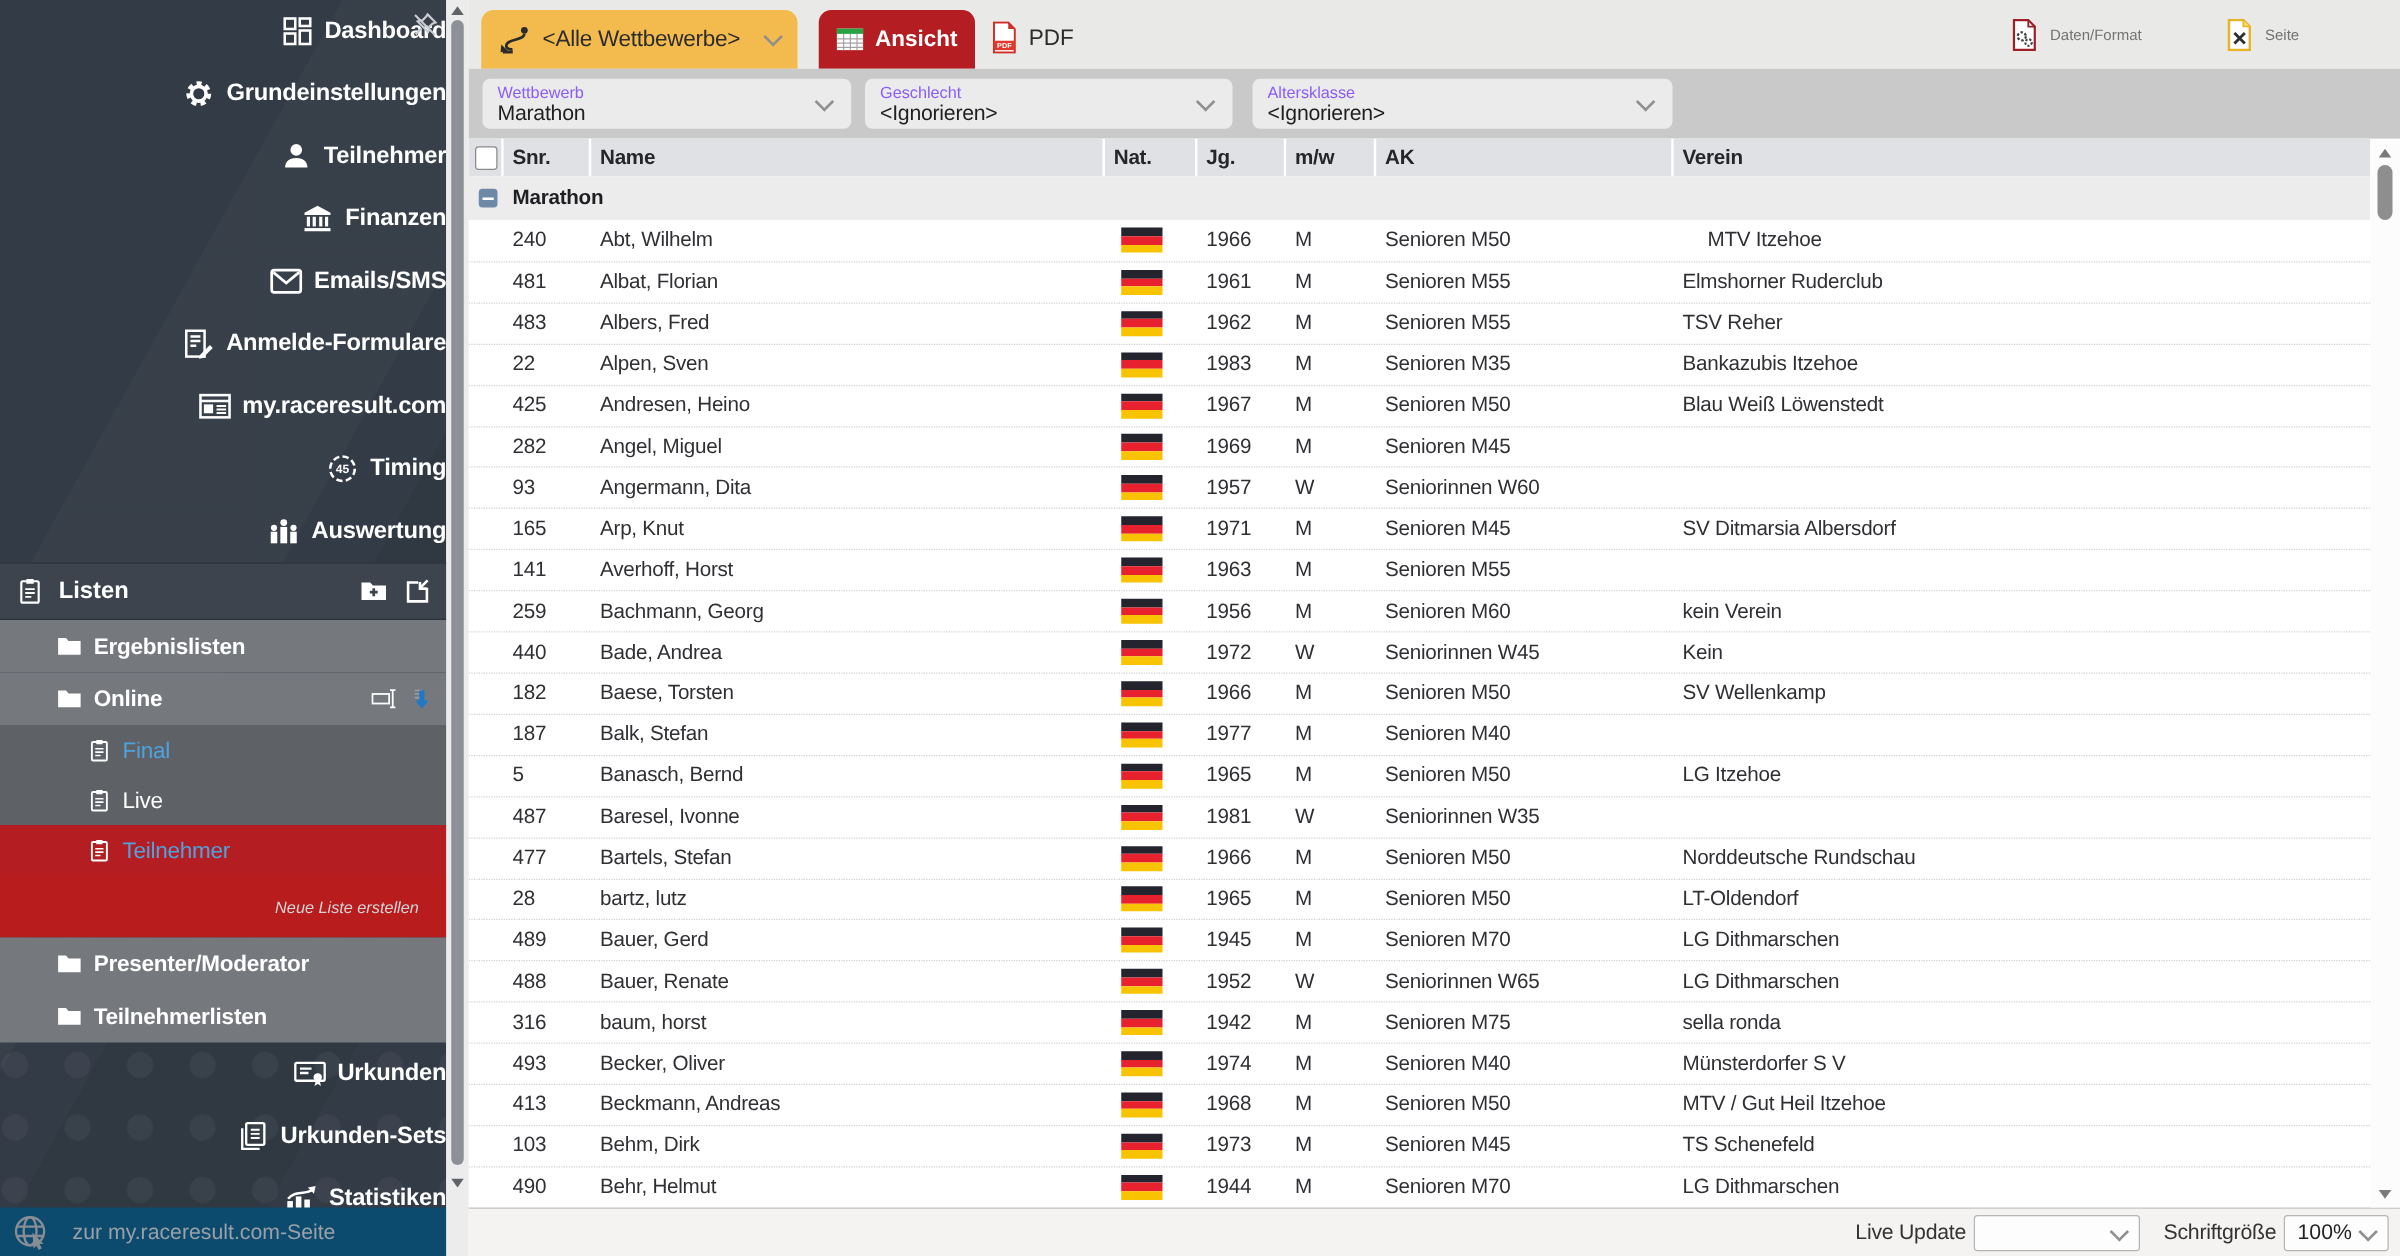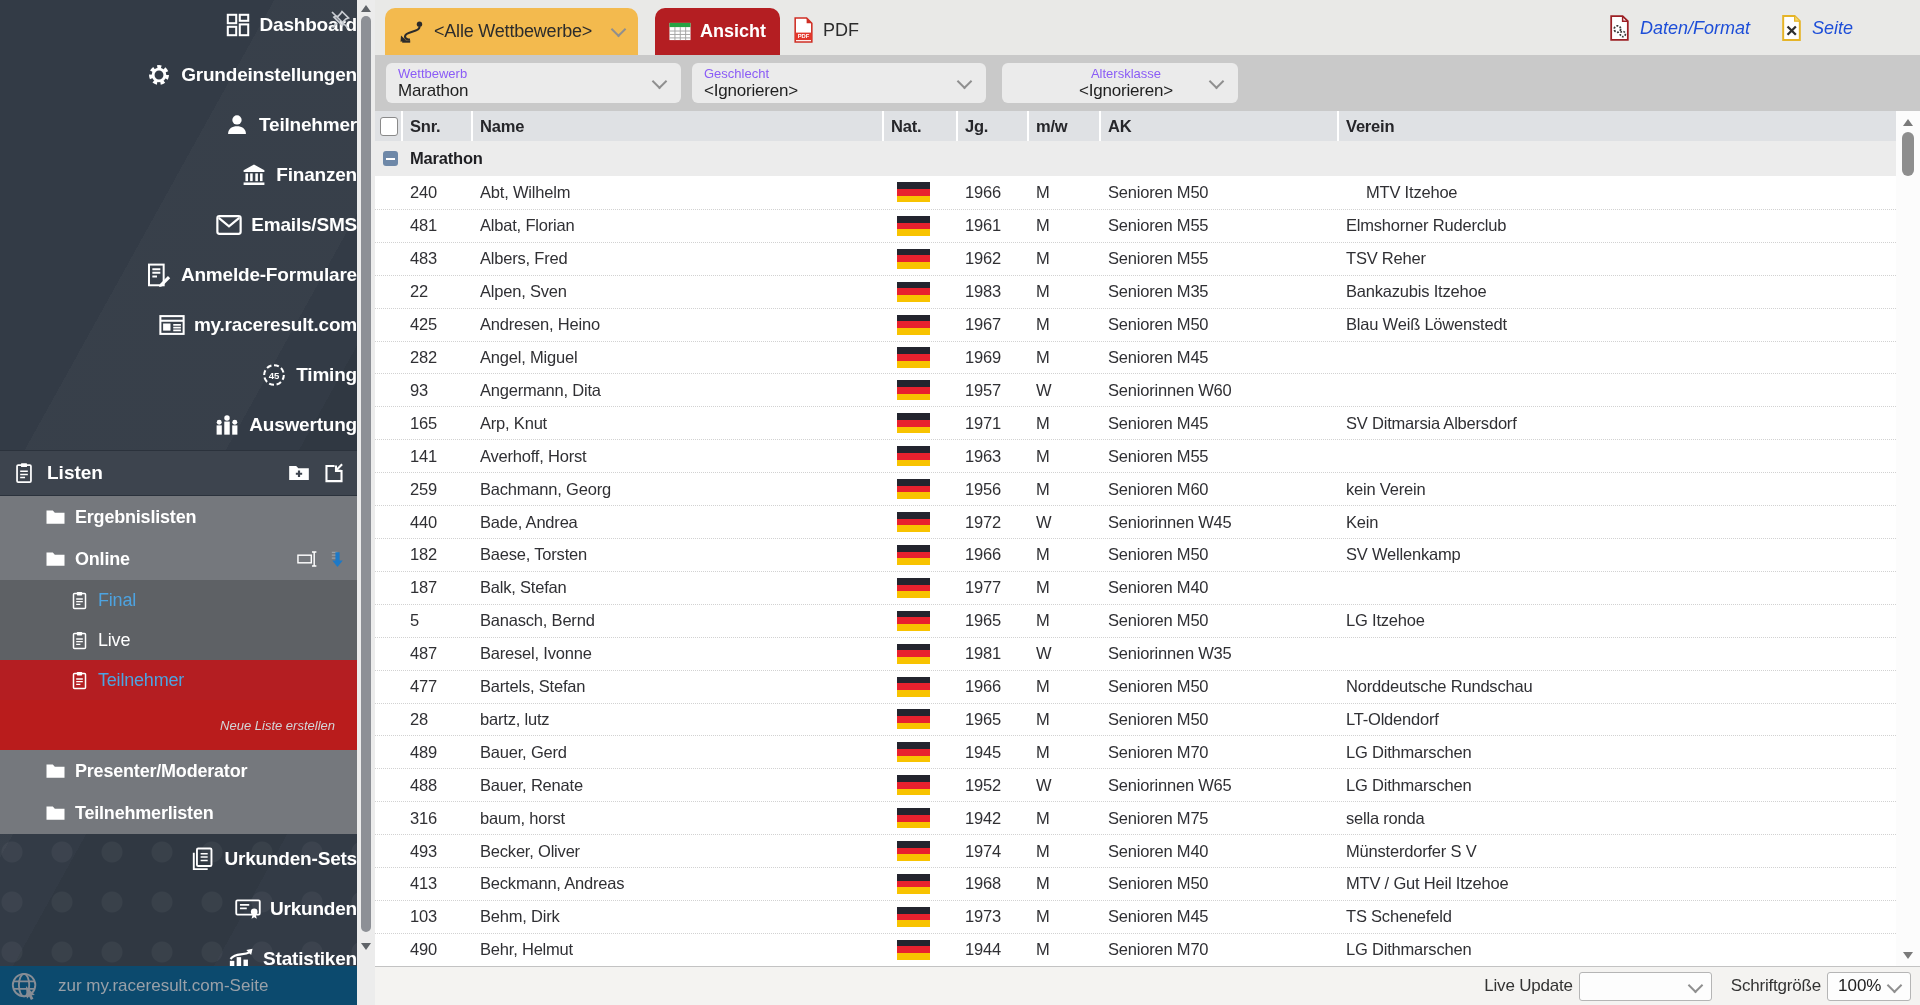--- a/index.html
+++ b/index.html
@@ -55,21 +55,21 @@
   #tab-view{left:280px;width:125px;background:#b41e22;padding:0 14px;}
   #tab-view .icon{width:23px;height:19px;margin-right:9px;}
   #tab-view .lbl{font-size:18px;font-weight:bold;color:#fff;}
   #tab-pdf{position:absolute;left:418px;top:12px;height:36px;display:flex;align-items:center;cursor:pointer;}
   #tab-pdf .icon{width:21px;height:26px;margin-right:9px;}
   #tab-pdf .lbl{font-size:18px;color:#2c2c2c;}
   .topbtn{position:absolute;top:12px;height:32px;display:flex;align-items:center;cursor:pointer;}
   #btn-daten{left:1234px;}
   #btn-seite{left:1406px;}
   .topbtn .icon{width:21px;height:26px;margin-right:10px;}
-  .topbtn .lbl{font-size:18px;color:#1d4ed8;font-style:italic;}
+  .topbtn .lbl{font-size:12px;color:#737373;}
   .chev{width:9px;height:9px;border-right:2px solid #8f8f8f;border-bottom:2px solid #8f8f8f;transform:rotate(45deg);margin-top:-4px;}
   
   #filterbar{position:absolute;left:375px;top:55px;width:1545px;height:56px;background:#c9c9c9;}
   .fbox{position:absolute;top:8px;height:40px;background:#ebebeb;border-radius:6px;cursor:pointer;box-sizing:border-box;padding:4px 0 0 12px;}
   .fbox .flabel{font-size:13px;color:#8b5cf6;line-height:14px;}
   .fbox .fvalue{font-size:17px;color:#1f1f1f;line-height:19px;letter-spacing:-.2px;}
   .fbox .chev{position:absolute;right:16px;top:17px;}
   
   #table-header{position:absolute;left:375px;top:111px;width:1521px;height:30px;background:#fff;display:flex;}
   .hcell{display:flex;align-items:center;background:#dfe1e4;height:100%;box-sizing:border-box;
@@ -299,38 +299,38 @@
         <div class="tree-folder">
           <span class=" icon">
             <svg viewBox="0 0 18 16" fill="#fff">
               <path d="M1 2.2h5.6l1.8 2h8.6V14H1z"></path>
             </svg>
           </span>
           <span class="lbl">Teilnehmerlisten</span>
         </div>
         <div class="nav-item">
           <span class=" icon">
-            <svg viewBox="0 0 19 19" fill="none" stroke="#fff" stroke-width="1.5">
-              <rect x="5.5" y="1.2" width="11.5" height="13.8" rx="1"></rect>
-              <path d="M3 4.5v13h11"></path>
-              <path d="M8.4 5.4h5.6M8.4 8h5.6M8.4 10.6h5.6" stroke-width="1.2"></path>
-            </svg>
-          </span>
-          <span class="lbl">Urkunden-Sets</span>
-        </div>
-        <div class="nav-item">
-          <span class=" icon">
             <svg viewBox="0 0 21 19" fill="none" stroke="#fff" stroke-width="1.5">
               <rect x="1" y="2.5" width="19" height="11.5" rx="1"></rect>
               <path d="M4 6.2h7.5M4 9h5.5"></path>
               <circle cx="15.5" cy="11.8" r="2.7" fill="#fff" stroke="none"></circle>
               <path d="m14.3 13.8-.9 3.6 2.1-1.2 2.1 1.2-.9-3.6z" fill="#fff" stroke="none"></path>
             </svg>
           </span>
           <span class="lbl">Urkunden</span>
+        </div>
+        <div class="nav-item">
+          <span class=" icon">
+            <svg viewBox="0 0 19 19" fill="none" stroke="#fff" stroke-width="1.5">
+              <rect x="5.5" y="1.2" width="11.5" height="13.8" rx="1"></rect>
+              <path d="M3 4.5v13h11"></path>
+              <path d="M8.4 5.4h5.6M8.4 8h5.6M8.4 10.6h5.6" stroke-width="1.2"></path>
+            </svg>
+          </span>
+          <span class="lbl">Urkunden-Sets</span>
         </div>
         <div class="nav-item">
           <span class=" icon">
             <svg viewBox="0 0 21 19" fill="#fff">
               <rect x="1.5" y="11" width="3.6" height="7"></rect>
               <rect x="7" y="8" width="3.6" height="10"></rect>
               <rect x="12.5" y="10" width="3.6" height="8"></rect>
               <path d="M2 9.5C7 3.8 11 7.5 18.5 3.6" fill="none" stroke="#fff" stroke-width="1.7"></path>
               <path d="m14.8 2.2 5-1-1.1 5z"></path>
             </svg>
@@ -424,21 +424,21 @@
       <div class="fbox" style="left: 11px; width: 295px;">
         <div class="flabel">Wettbewerb</div>
         <div class="fvalue">Marathon</div>
         <span class="chev"></span>
       </div>
       <div class="fbox" style="left: 317px; width: 294px;">
         <div class="flabel">Geschlecht</div>
         <div class="fvalue">&lt;Ignorieren&gt;</div>
         <span class="chev"></span>
       </div>
-      <div class="fbox" style="left: 627px; width: 236px; text-align: center;">
+      <div class="fbox" style="left: 627px; width: 336px;">
         <div class="flabel">Altersklasse</div>
         <div class="fvalue">&lt;Ignorieren&gt;</div>
         <span class="chev"></span>
       </div>
     </div>
 
   <div id="table-header">
       <div class="hcell" style="width: 28px; flex: 0 0 28px; padding-left: 5px;">
         <div id="hdr-checkbox"></div>
       </div>

